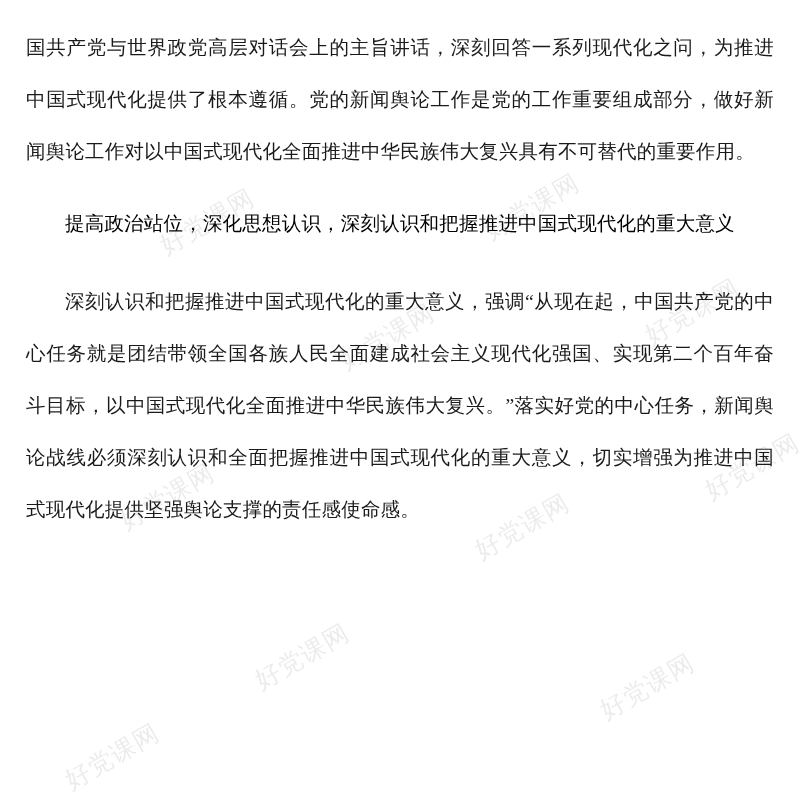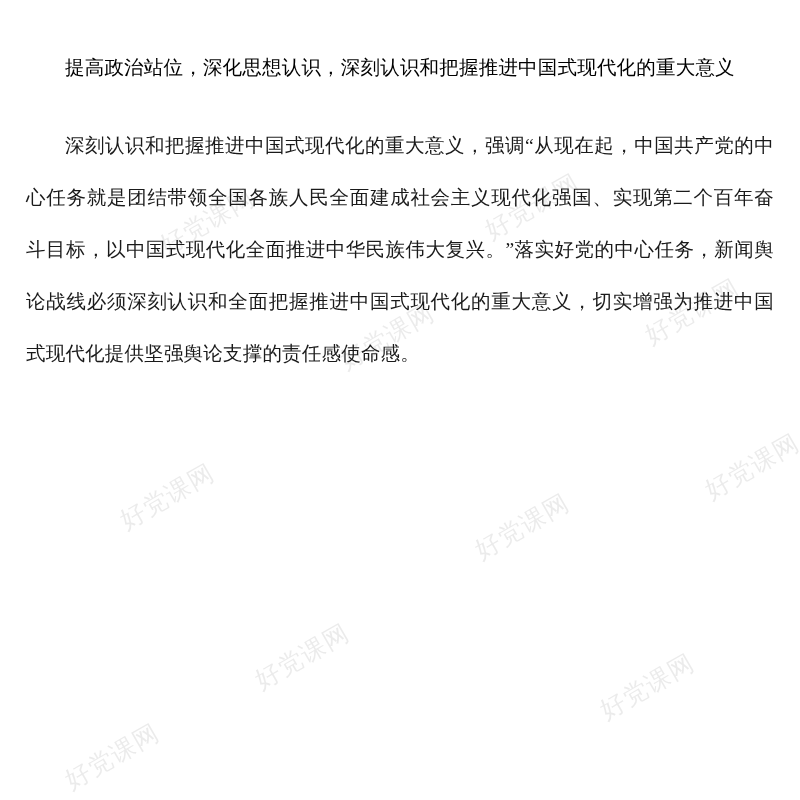--- a/index.html
+++ b/index.html
@@ -81,20 +81,21 @@
     <div class="wm" style="left:115px; top:480px;">好党课网</div>
     <div class="wm" style="left:470px; top:510px;">好党课网</div>
     <div class="wm" style="left:700px; top:450px;">好党课网</div>
     <div class="wm" style="left:250px; top:640px;">好党课网</div>
     <div class="wm" style="left:595px; top:670px;">好党课网</div>
     <div class="wm" style="left:60px; top:740px;">好党课网</div>
   </div>
 
   <div class="doc-body">
 
+    <p class="para">国共产党与世界政党高层对话会上的主旨讲话，深刻回答一系列现代化之问，为推进中国式现代化提供了根本遵循。党的新闻舆论工作是党的工作重要组成部分，做好新闻舆论工作对以中国式现代化全面推进中华民族伟大复兴具有不可替代的重要作用。</p>
 
     <div class="gap-mid"></div>
 
     <p class="para heading">提高政治站位，深化思想认识，深刻认识和把握推进中国式现代化的重大意义</p>
 
     <div class="gap-large"></div>
 
     <p class="para indent">深刻认识和把握推进中国式现代化的重大意义，强调“从现在起，中国共产党的中心任务就是团结带领全国各族人民全面建成社会主义现代化强国、实现第二个百年奋斗目标，以中国式现代化全面推进中华民族伟大复兴。”落实好党的中心任务，新闻舆论战线必须深刻认识和全面把握推进中国式现代化的重大意义，切实增强为推进中国式现代化提供坚强舆论支撑的责任感使命感。</p>
 
     <div class="gap-small"></div>

